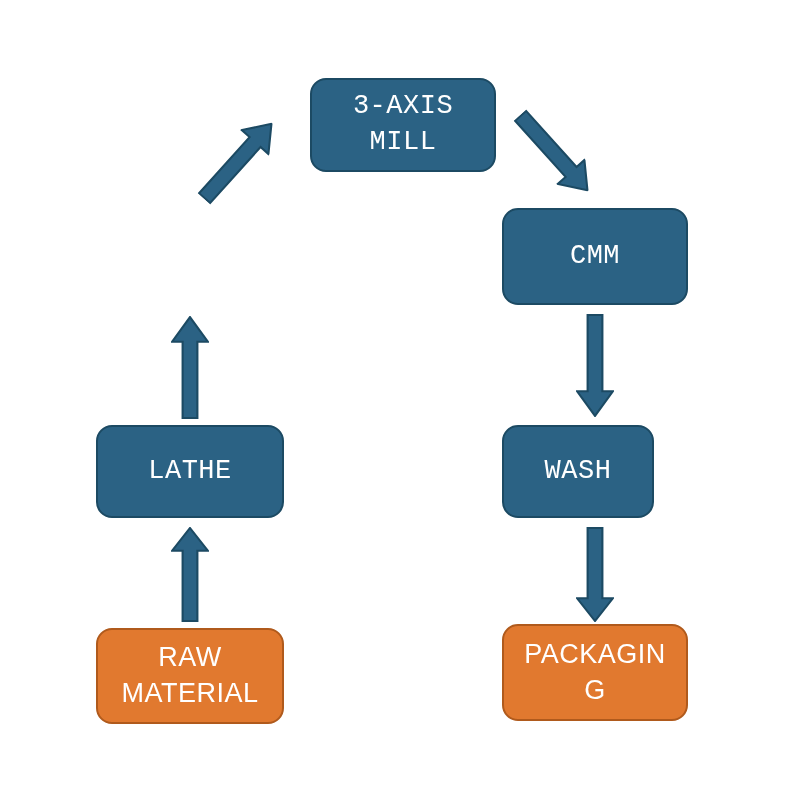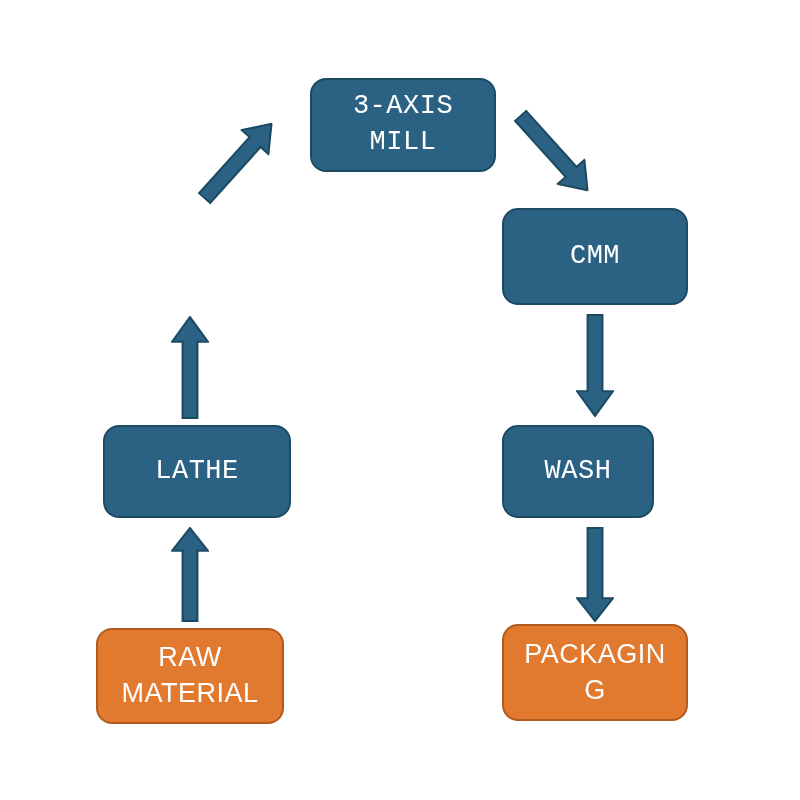--- a/index.html
+++ b/index.html
@@ -39,21 +39,21 @@
     text-align: center;
     letter-spacing: 0.5px;
   }
   .label.wrap140 { max-width: 145px; }
   .label.breakwrap { width: 150px; word-break: break-all; }
 
   
   .n-3axis   { left: 310px; top:  78px; width: 186px; height: 94px; }
   .n-5axis   { left: 116px; top: 209px; width: 184px; height: 98px; }
   .n-cmm     { left: 502px; top: 208px; width: 186px; height: 97px; }
-  .n-lathe   { left:  103px; top: 425px; width: 188px; height: 93px; }
+  .n-lathe   { left:  96px; top: 425px; width: 188px; height: 93px; }
   .n-wash    { left: 502px; top: 425px; width: 152px; height: 93px; }
   .n-raw     { left:  96px; top: 628px; width: 188px; height: 96px; }
   .n-pack    { left: 502px; top: 624px; width: 186px; height: 97px; }
 
   
   .arrow {
     position: absolute;
     transform-origin: 50% 50%;
   }
   .arrow svg { display: block; width: 100%; height: 100%; }

